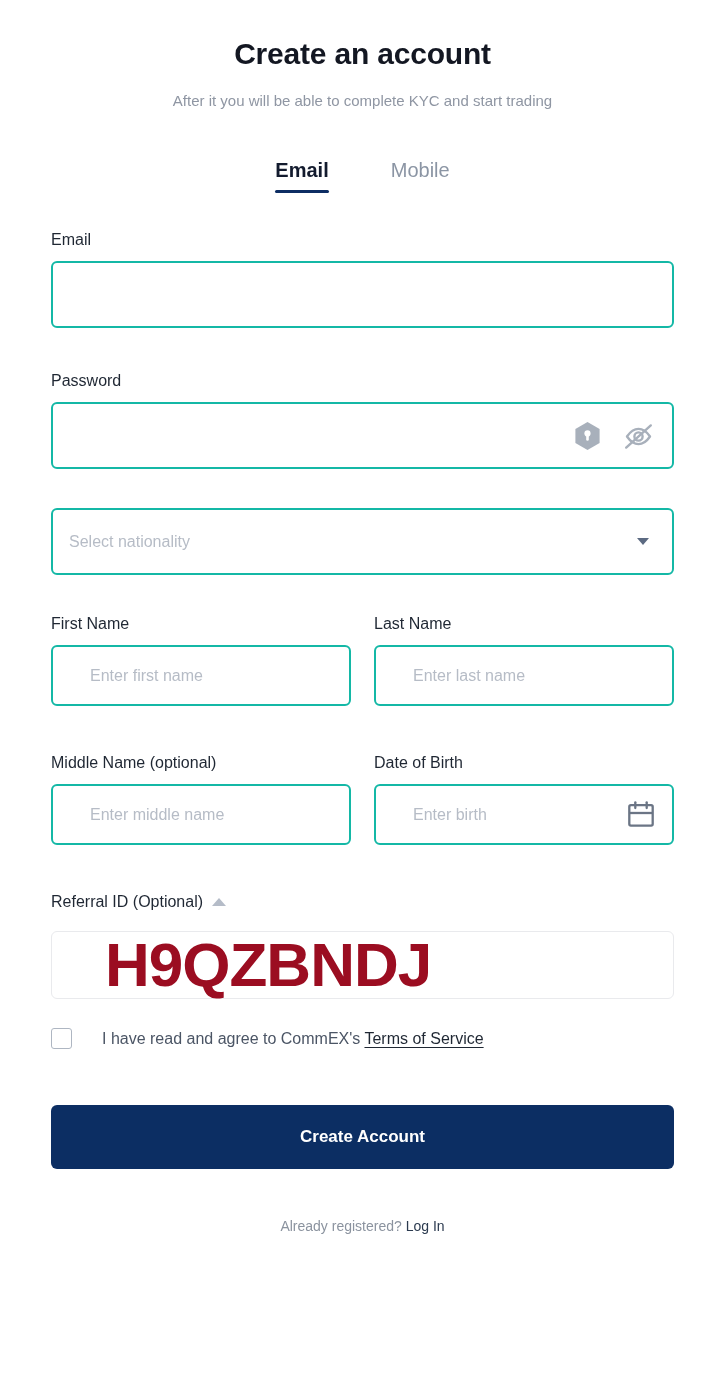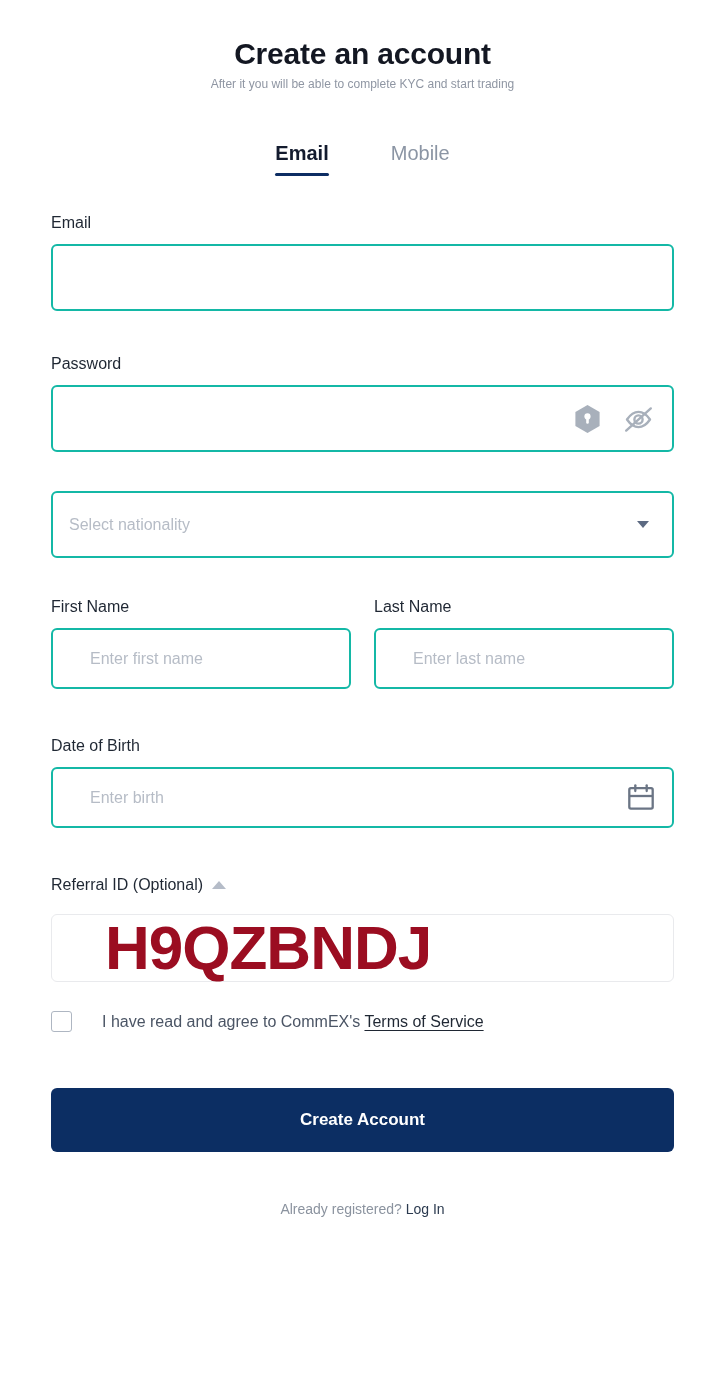--- a/index.html
+++ b/index.html
@@ -25,21 +25,22 @@
 
   .page-title {
     font-size: 30px;
     font-weight: bold;
     color: #131722;
     letter-spacing: -0.2px;
     line-height: 40px;
   }
 
   .page-subtitle {
-    font-size: 12px;
+    margin-top: 17px;
+    font-size: 15px;
     color: #8f96a3;
     line-height: 20px;
   }
 
   
   .tabs {
     margin-top: 48px;
     display: flex;
     justify-content: center;
     align-items: flex-start;
@@ -329,20 +330,26 @@
           <div class="text">Enter last name</div>
         </div>
       </div>
     </div>
 
     <div class="gap-row"></div>
 
     
     <div class="row">
       <div class="col">
+        <div class="field-label">Middle Name (optional)</div>
+        <div class="input-box h-short">
+          <div class="text">Enter middle name</div>
+        </div>
+      </div>
+      <div class="col">
         <div class="field-label">Date of Birth</div>
         <div class="input-box h-short">
           <div class="text">Enter birth</div>
           <span class="icon-btn" style="padding-right:18px;">
             <svg width="26" height="27" viewBox="0 0 26 27" aria-hidden="true">
               <rect x="1.3" y="4.2" width="23.4" height="20.5" rx="1.6" fill="none" stroke="#6b7585" stroke-width="2.3"></rect>
               <path d="M1.3 12 L24.7 12" stroke="#6b7585" stroke-width="2.3"></path>
               <path d="M7.3 1.3 L7.3 7" stroke="#6b7585" stroke-width="2.3" stroke-linecap="round"></path>
               <path d="M18.7 1.3 L18.7 7" stroke="#6b7585" stroke-width="2.3" stroke-linecap="round"></path>
             </svg>

